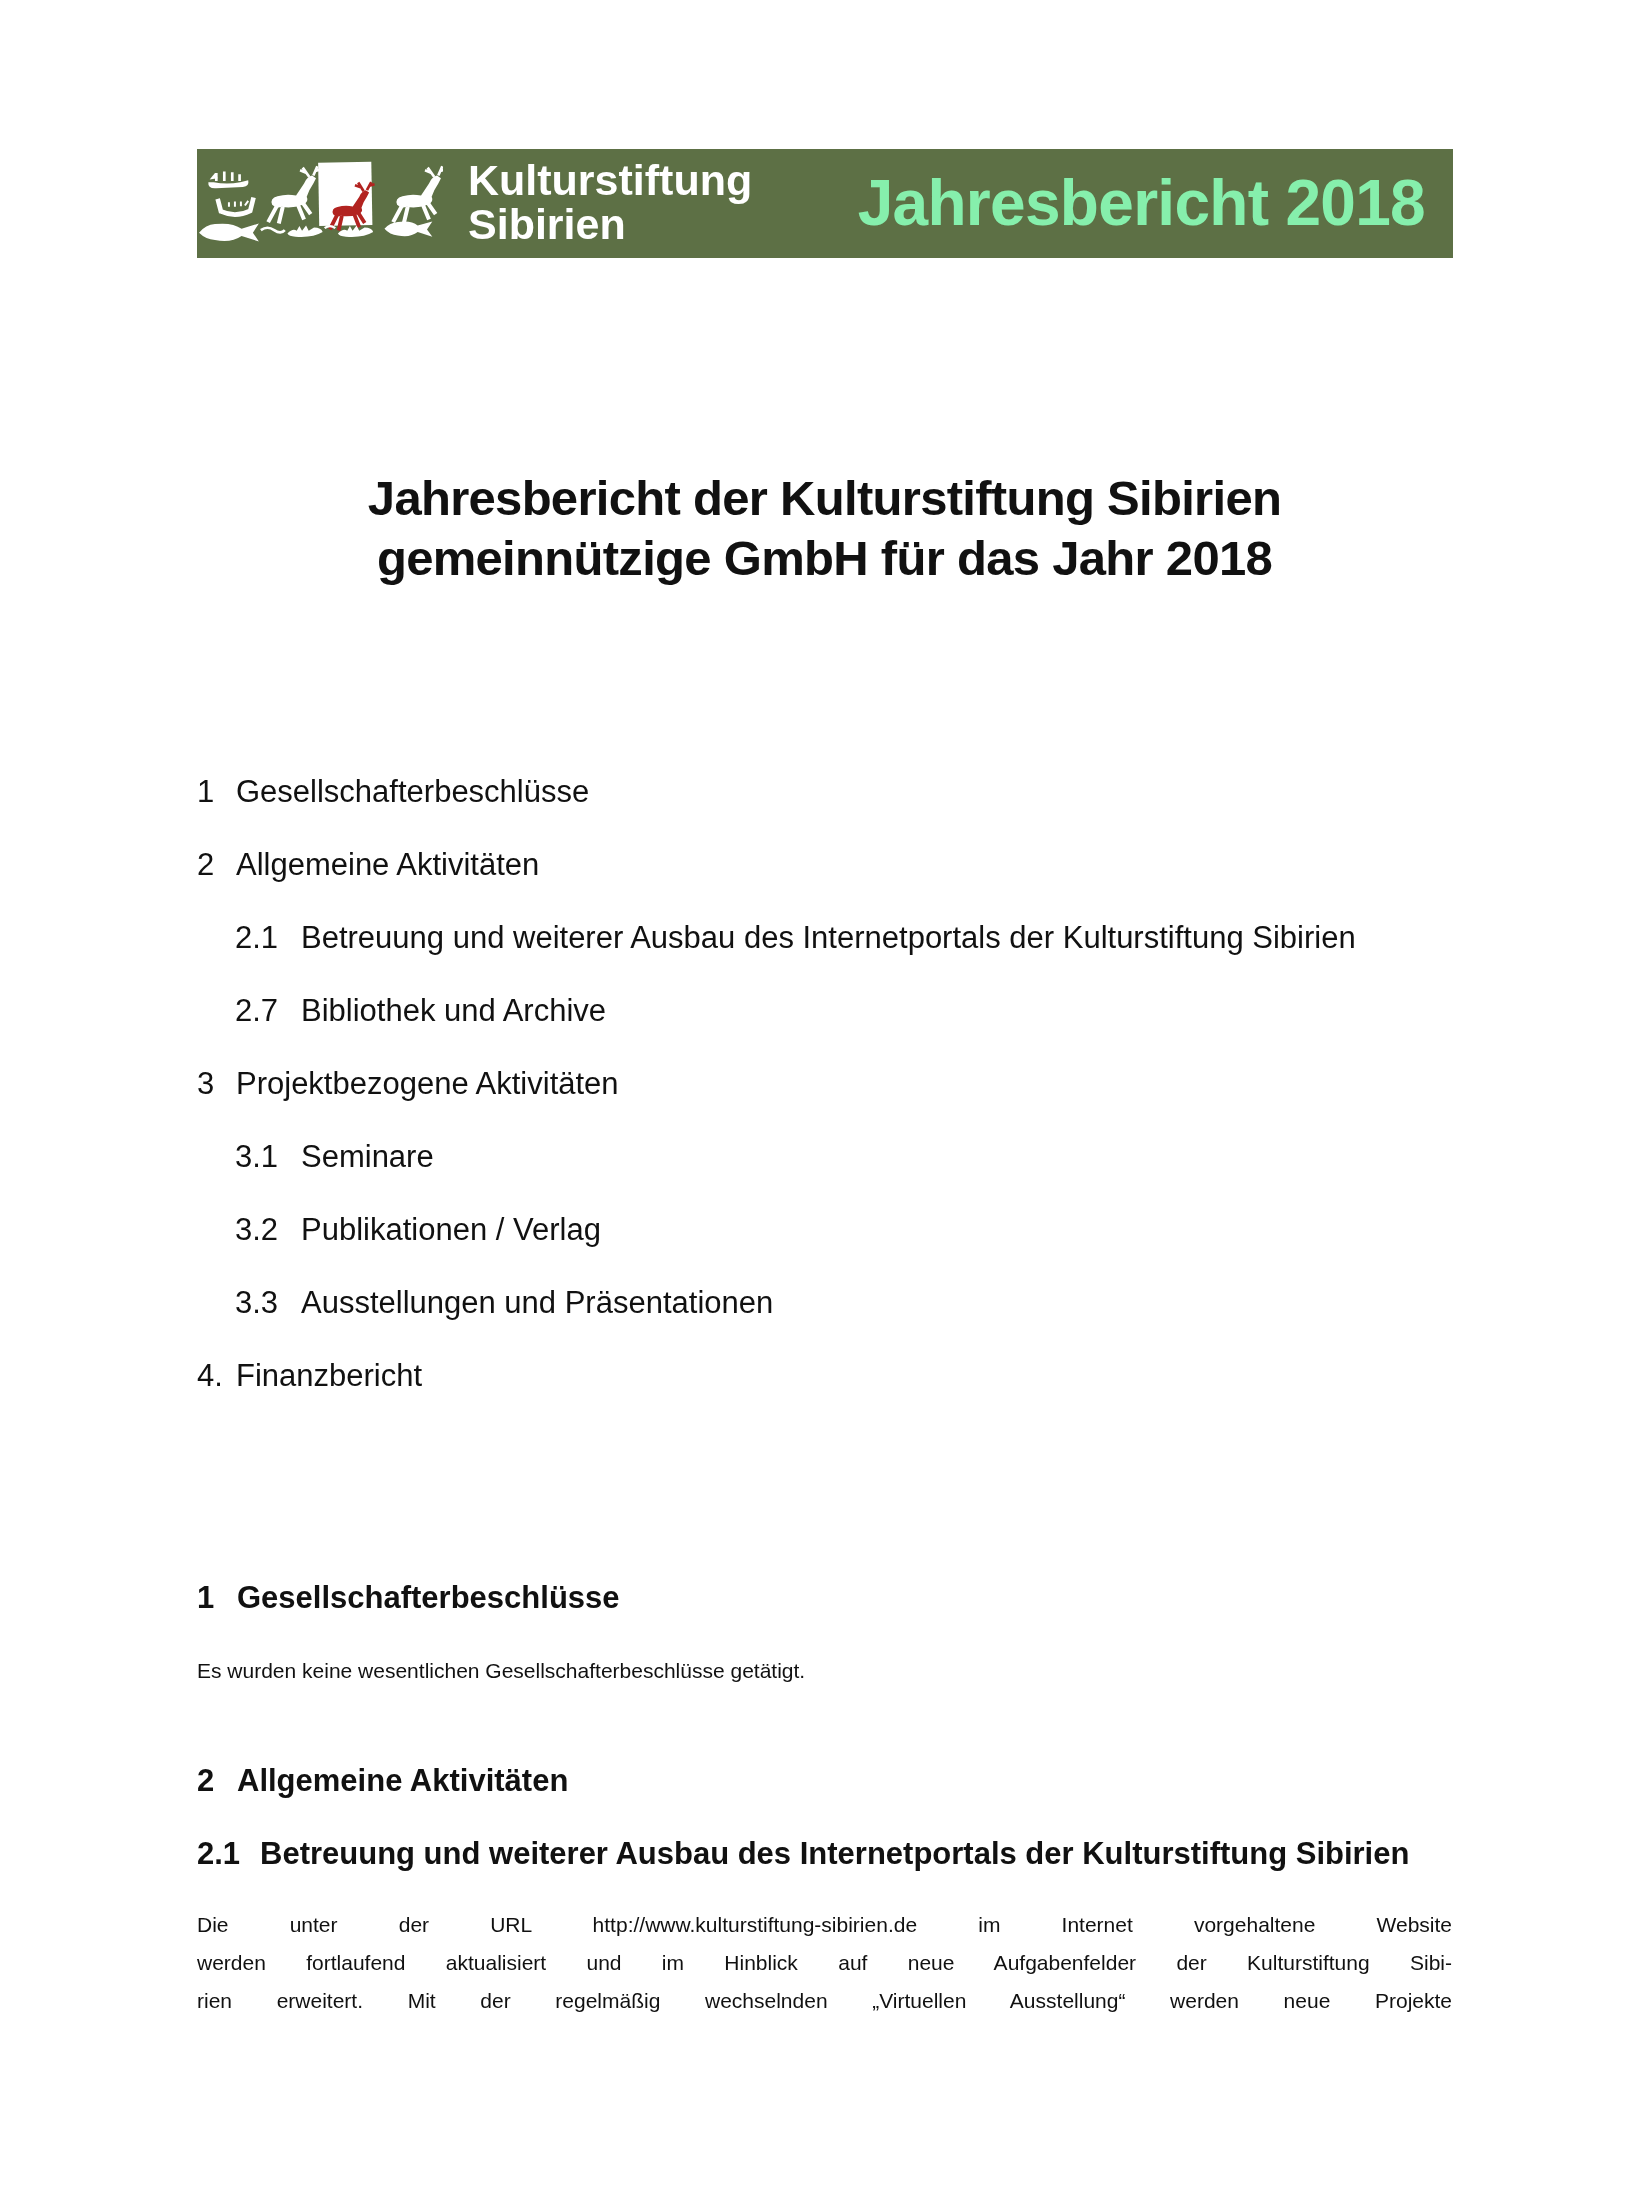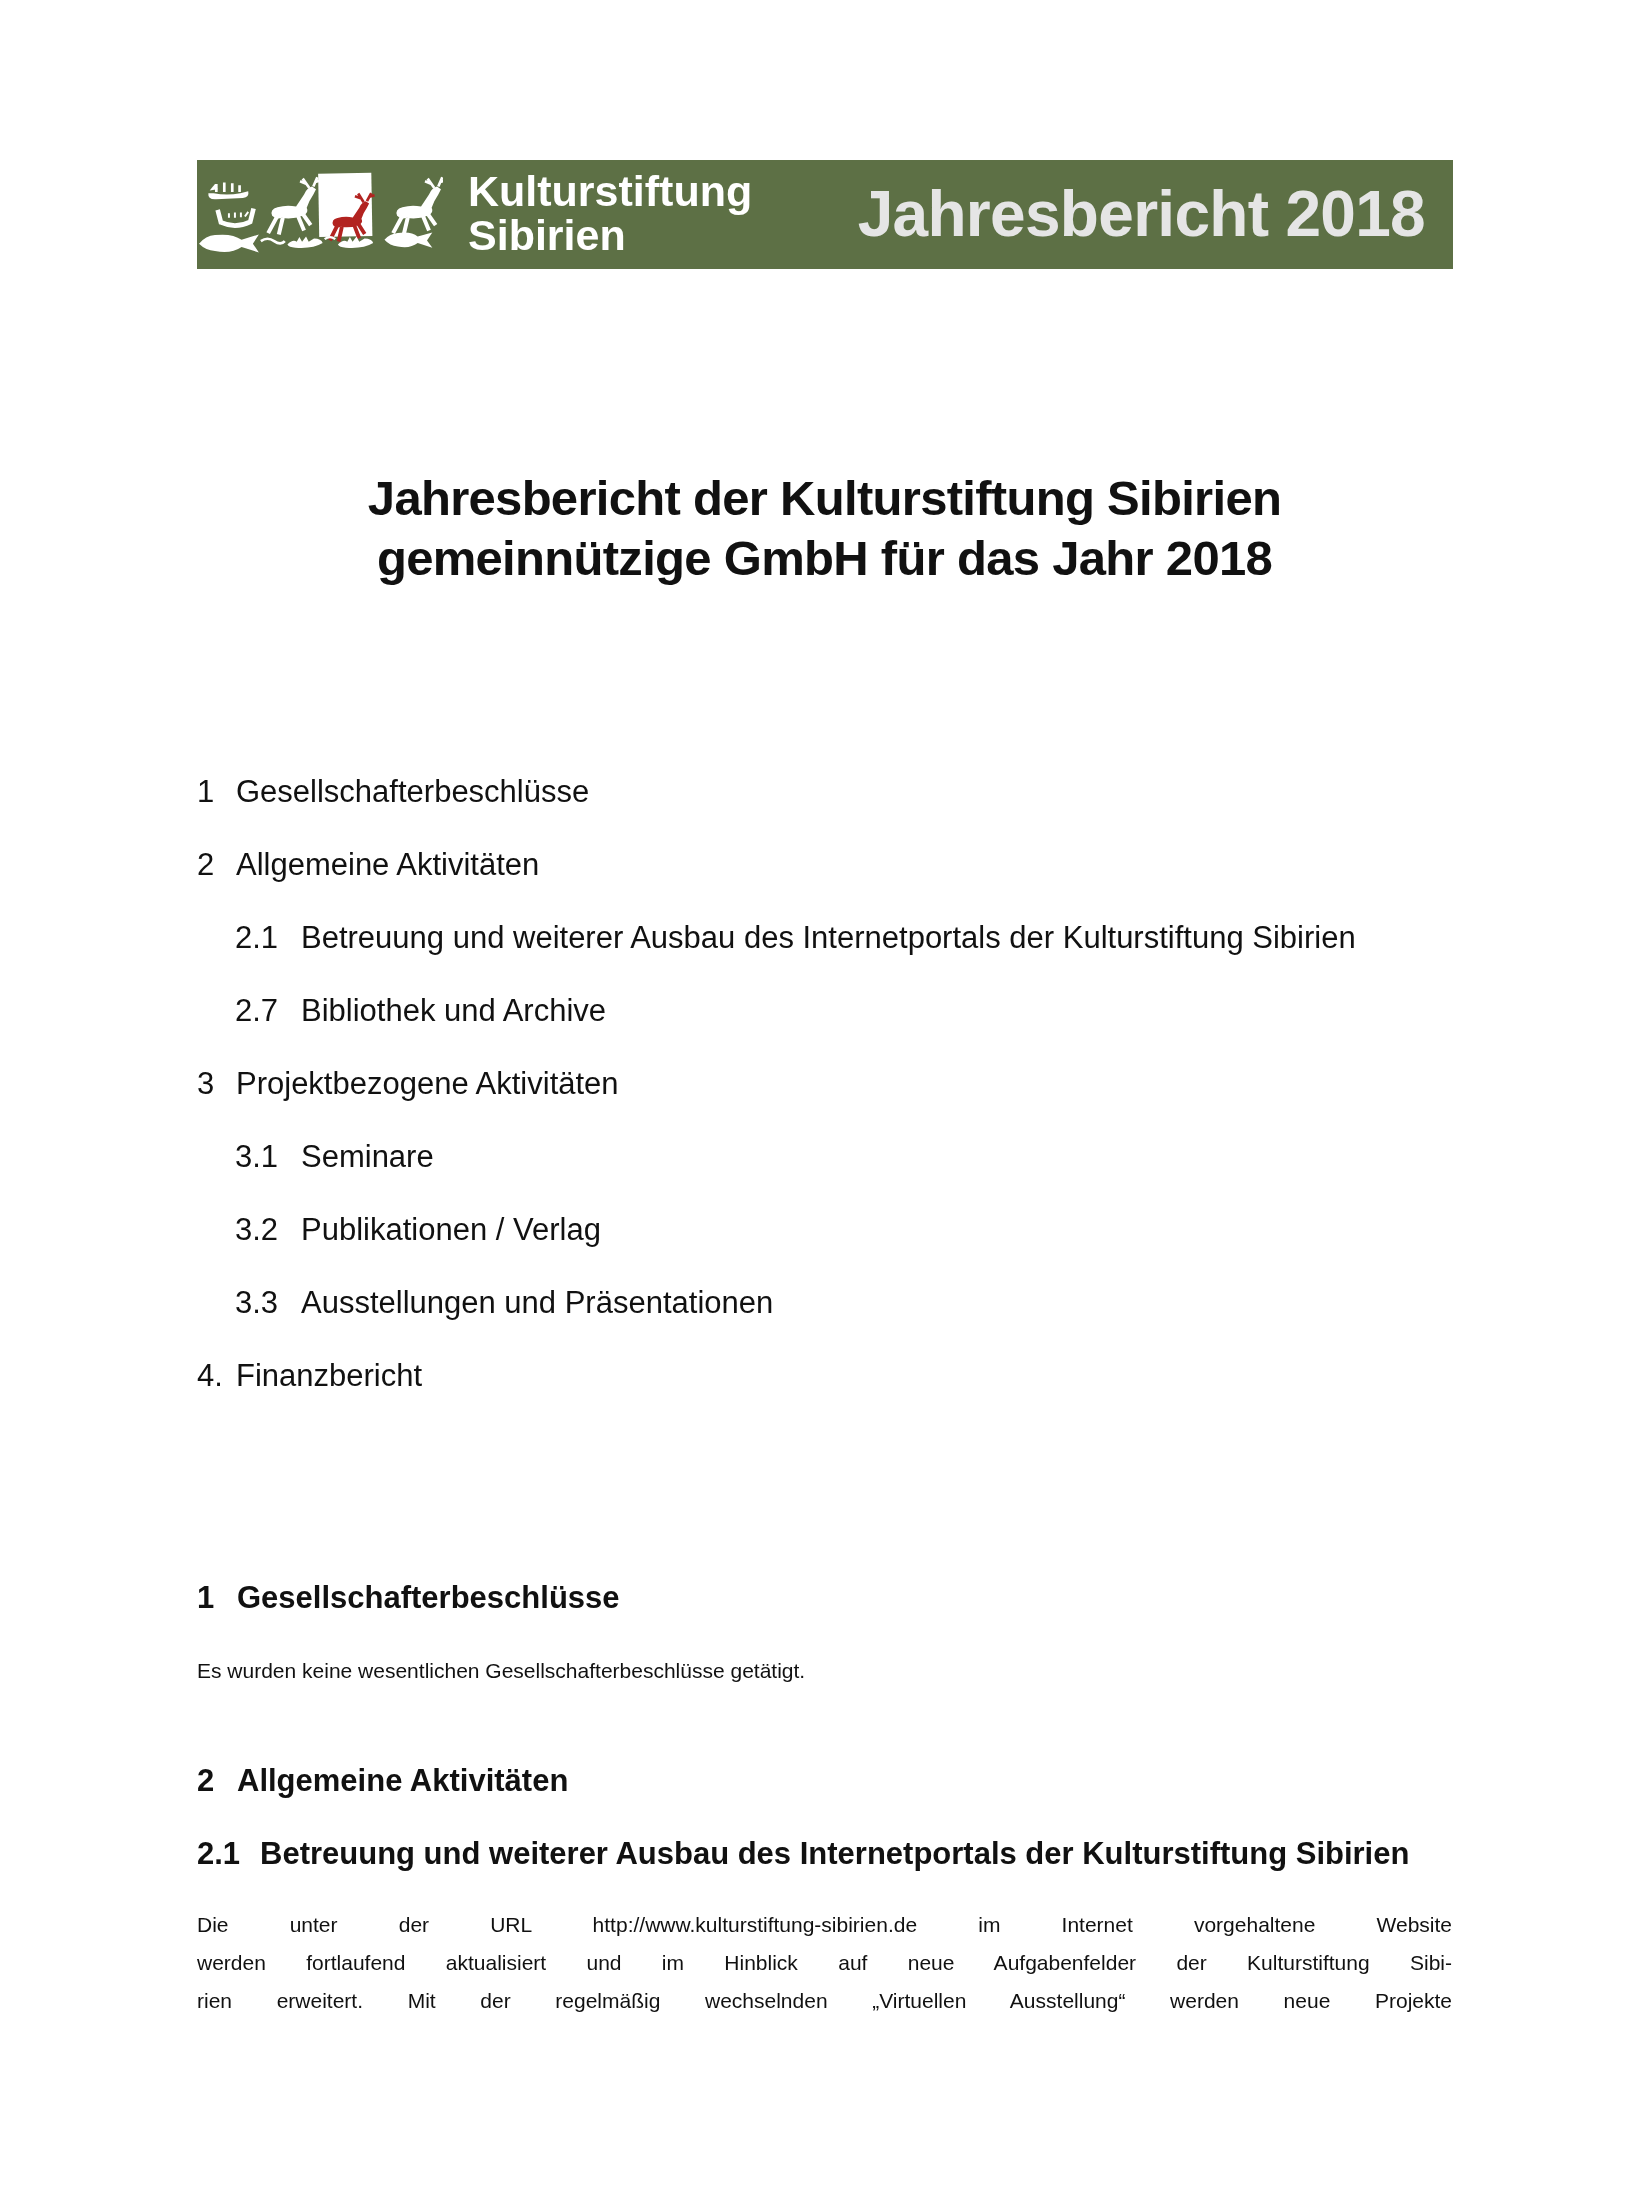--- a/index.html
+++ b/index.html
@@ -10,32 +10,31 @@
     background:#ffffff;
     font-family:"Liberation Sans", sans-serif;
     color:#111111;
     overflow:hidden;
   }
   
   .banner {
     position:absolute; left:197px; top:149px;
     width:1256px; height:109px;
     background:#5d7045;
-    margin-top:11px;
   }
   .logo-art { position:absolute; left:0; top:0; width:246px; height:109px; }
   .org-name {
     position:absolute; left:271px; top:8.6px;
     color:#ffffff; font-weight:bold;
     font-size:43px; line-height:44px; letter-spacing:0px;
     white-space:nowrap;
   }
   .banner-headline {
     position:absolute; right:28px; top:16px;
-    color:#e5e5e5; font-weight:bold;
+    color:#86efac; font-weight:bold;
     font-size:64px; line-height:77px; letter-spacing:-0.7px;
     white-space:nowrap;
   }
   
   .doc-title {
     position:absolute; left:197px; top:468px; width:1255px;
     margin:0; font-weight:bold;
     font-size:49px; line-height:60px;
     text-align:center; letter-spacing:-0.7px;
   }

